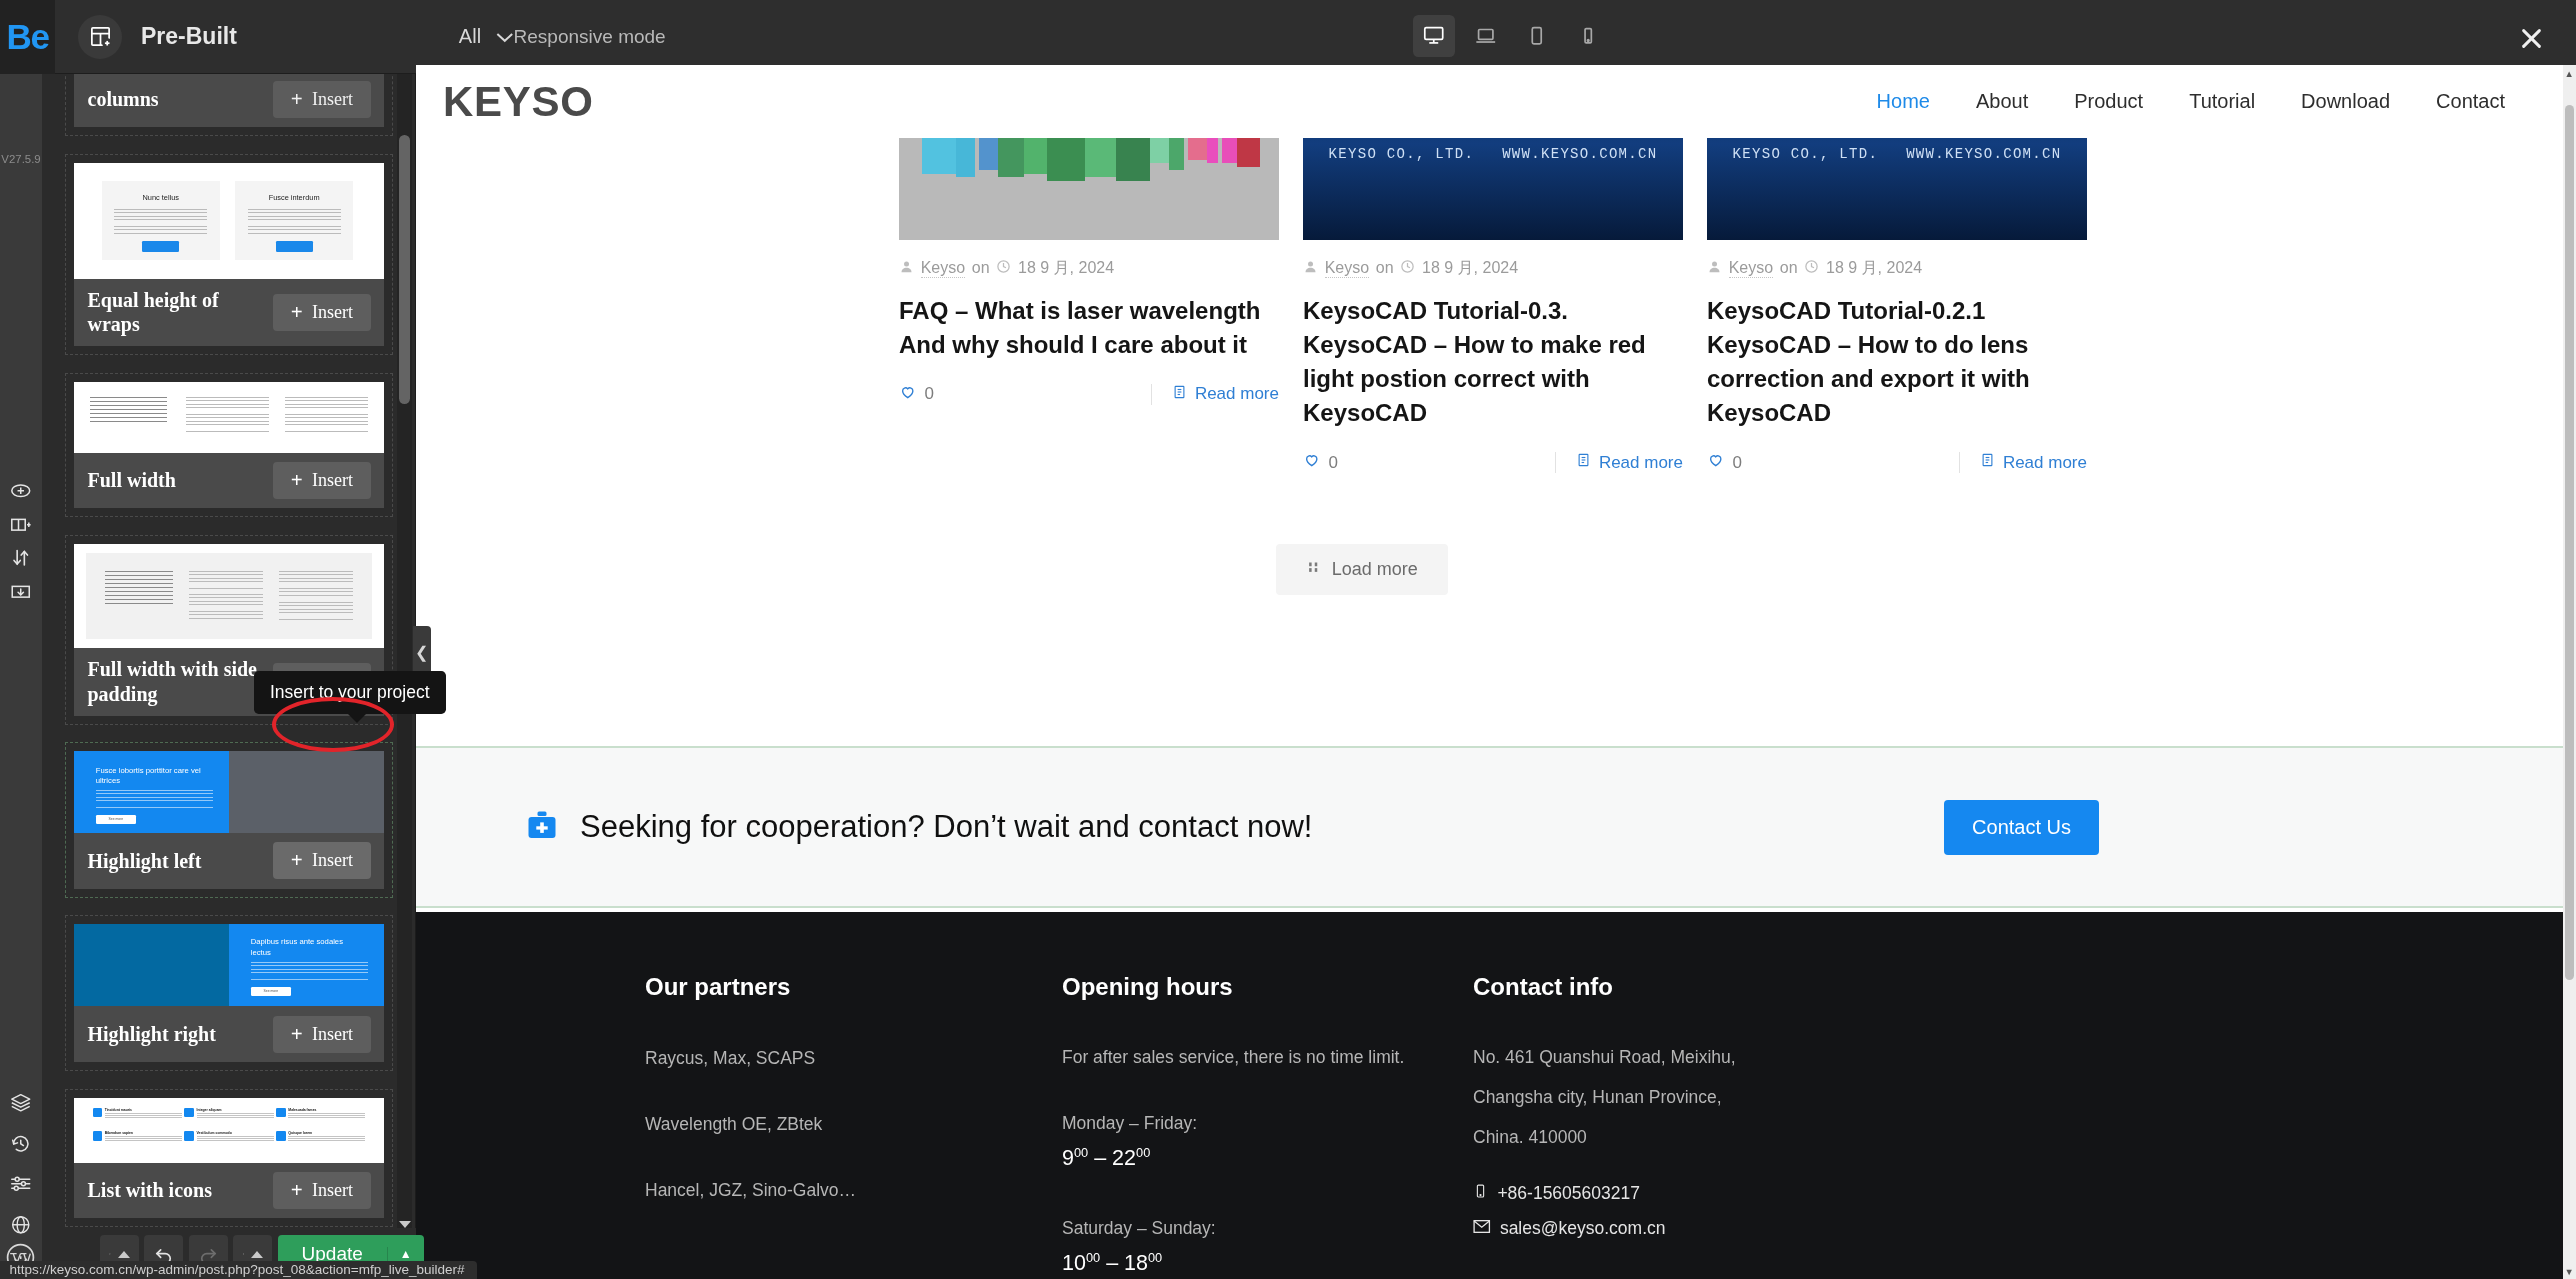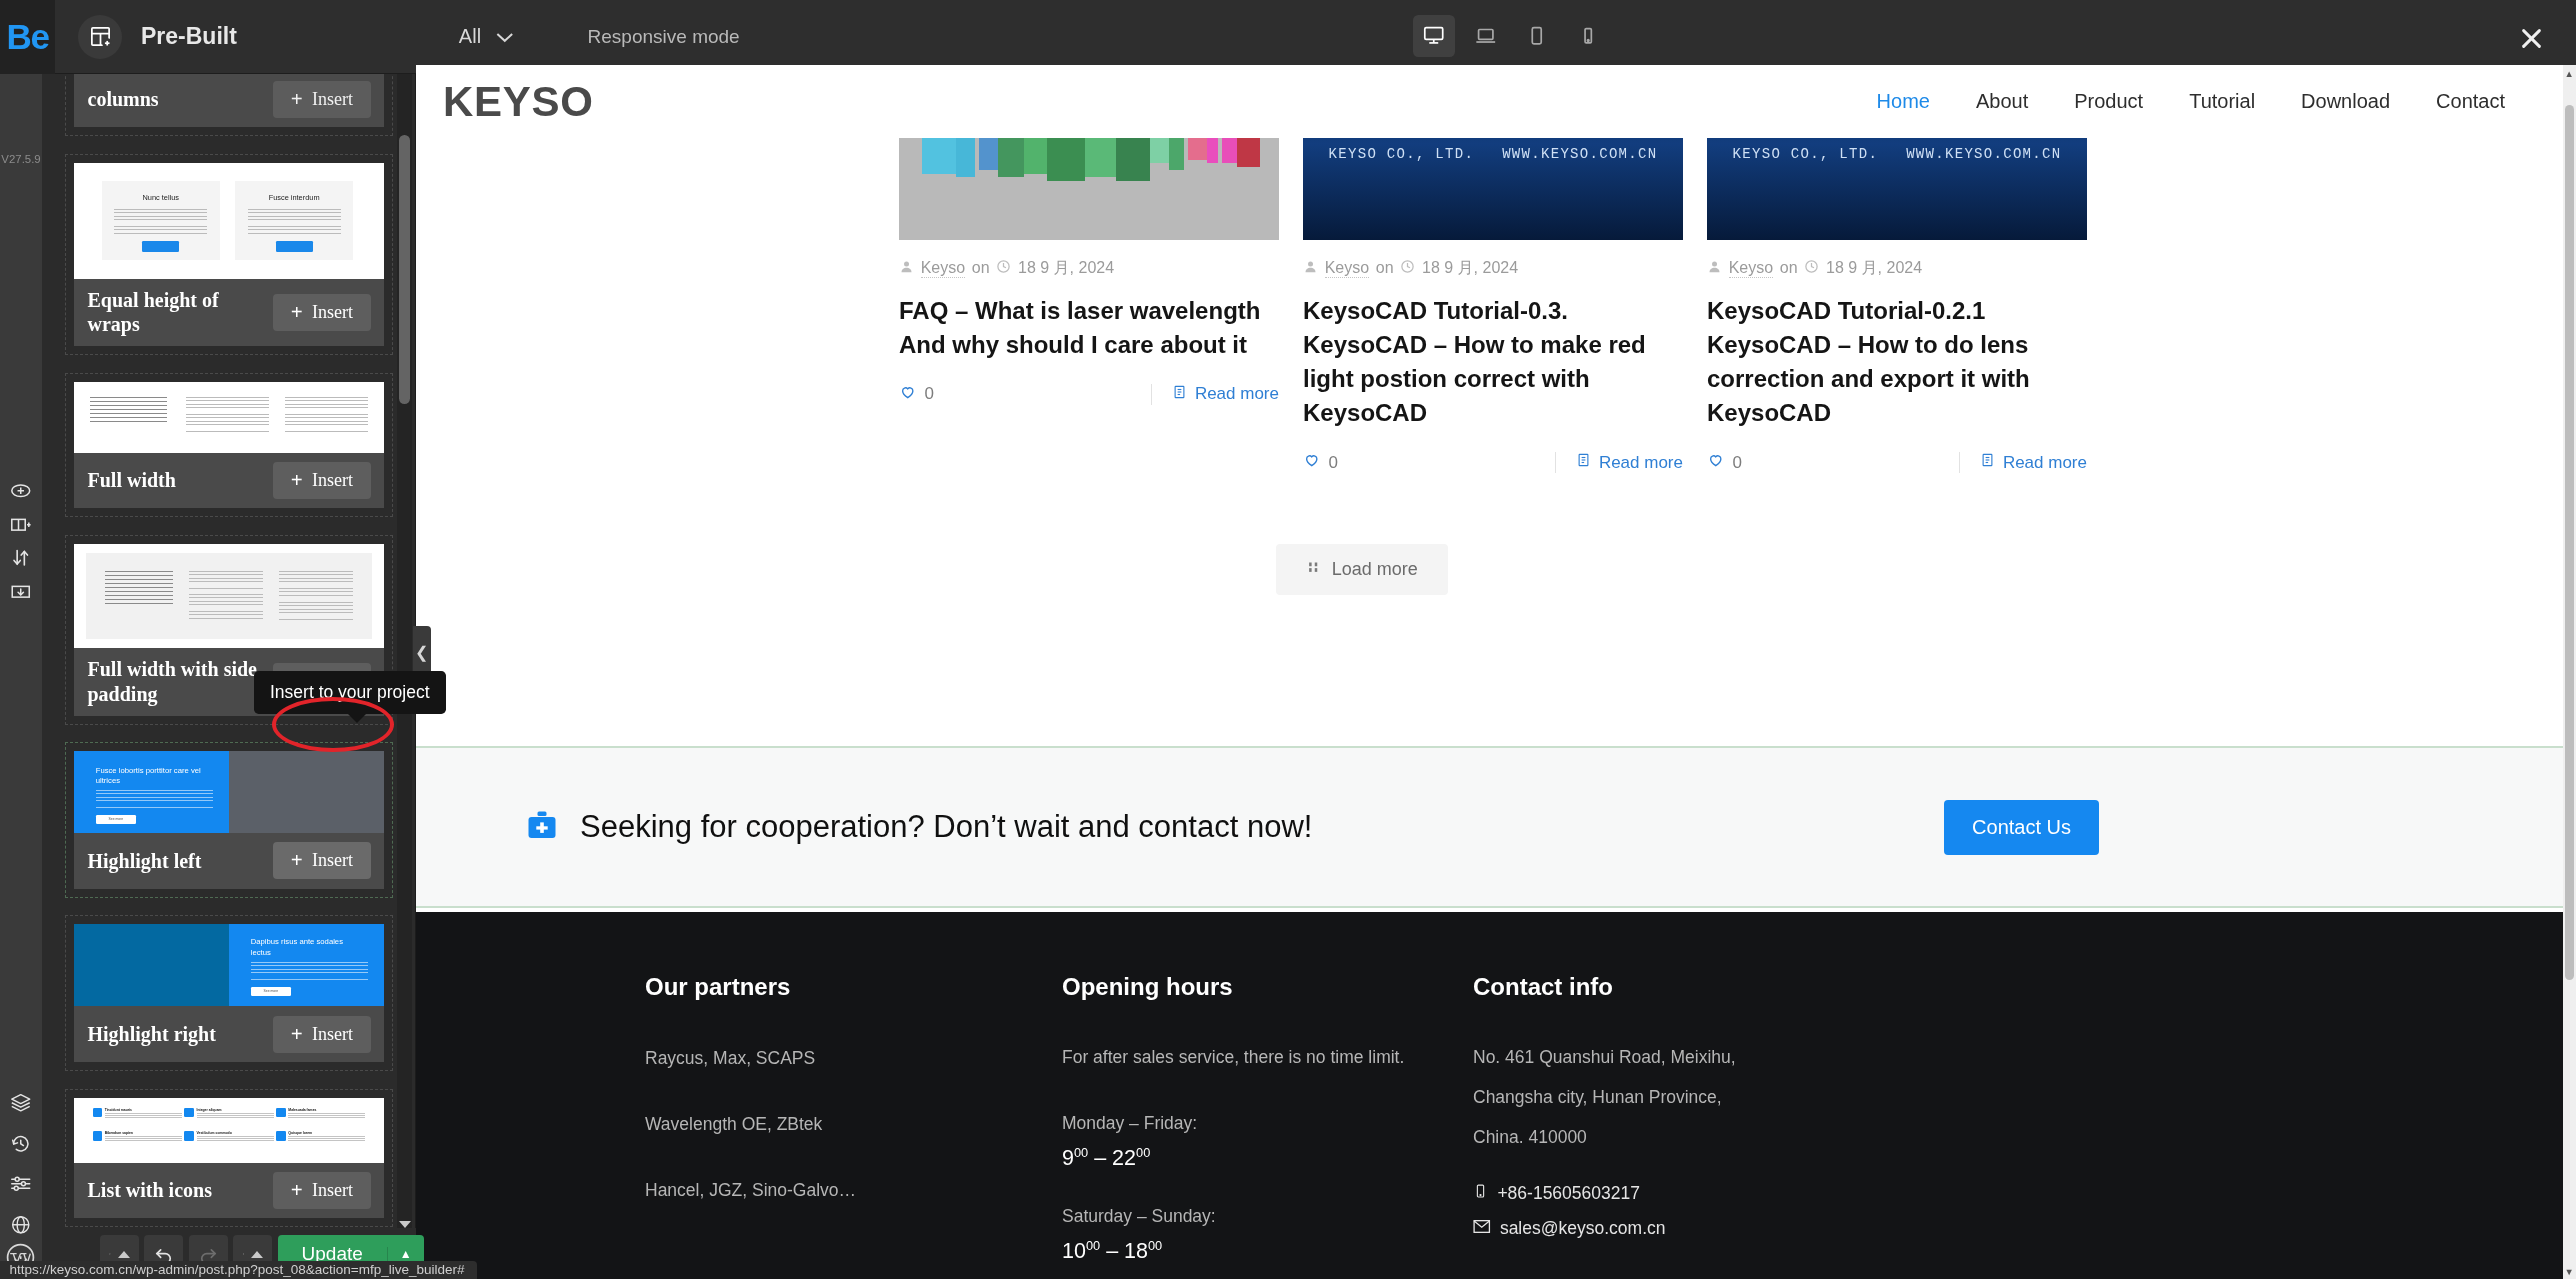--- a/index.html
+++ b/index.html
@@ -25,21 +25,21 @@
 
   #pb-icon {
     width: 44px; height: 44px; border-radius: 50%; background: #3a3a3a;
     margin-left: 23px; display: flex; align-items: center; justify-content: center;
   }
   #pb-title { color: #e8e8e8; font-size: 23px; font-weight: 600; margin-left: 19px; }
   #filter-all {
     margin-left: 222px; color: #d8d8d8; font-size: 20px;
     display: flex; align-items: center; gap: 15px; cursor: pointer;
   }
-  #resp-mode { margin-left: 74px; color: #b9b9b9; font-size: 19px; }
+  #resp-mode { color: #b9b9b9; font-size: 19px; }
   #device-group {
     position: absolute; left: 1413px; top: 15px;
     display: flex; align-items: center; gap: 9.4px;
   }
   .dev-btn {
     width: 42px; height: 42px; border-radius: 5.4px;
     display: flex; align-items: center; justify-content: center; cursor: pointer;
   }
   .dev-btn.active { background: #404040; }
   #close-x {
@@ -828,21 +828,21 @@
 
     <div class="fcol" style="left:646px;width:417px">
       <div class="fhead">Opening hours</div>
       <div class="ftext" style="margin-top:42px">For after sales service, there is no time limit.</div>
       <div class="ftext" style="margin-top:38px">Monday – Friday:</div>
       <div class="ftime">
         <span>9</span><sup>00</sup>
         –
         <span>22</span><sup>00</sup>
       </div>
-      <div class="ftext" style="margin-top:31px">Saturday – Sunday:</div>
+      <div class="ftext" style="margin-top:43px">Saturday – Sunday:</div>
       <div class="ftime">
         <span>10</span><sup>00</sup>
         –
         <span>18</span><sup>00</sup>
       </div>
     </div>
 
     <div class="fcol" style="left:1057px;width:431px">
       <div class="fhead">Contact info</div>
       <div class="ftext" style="margin-top:42px">No. 461 Quanshui Road, Meixihu,</div>

